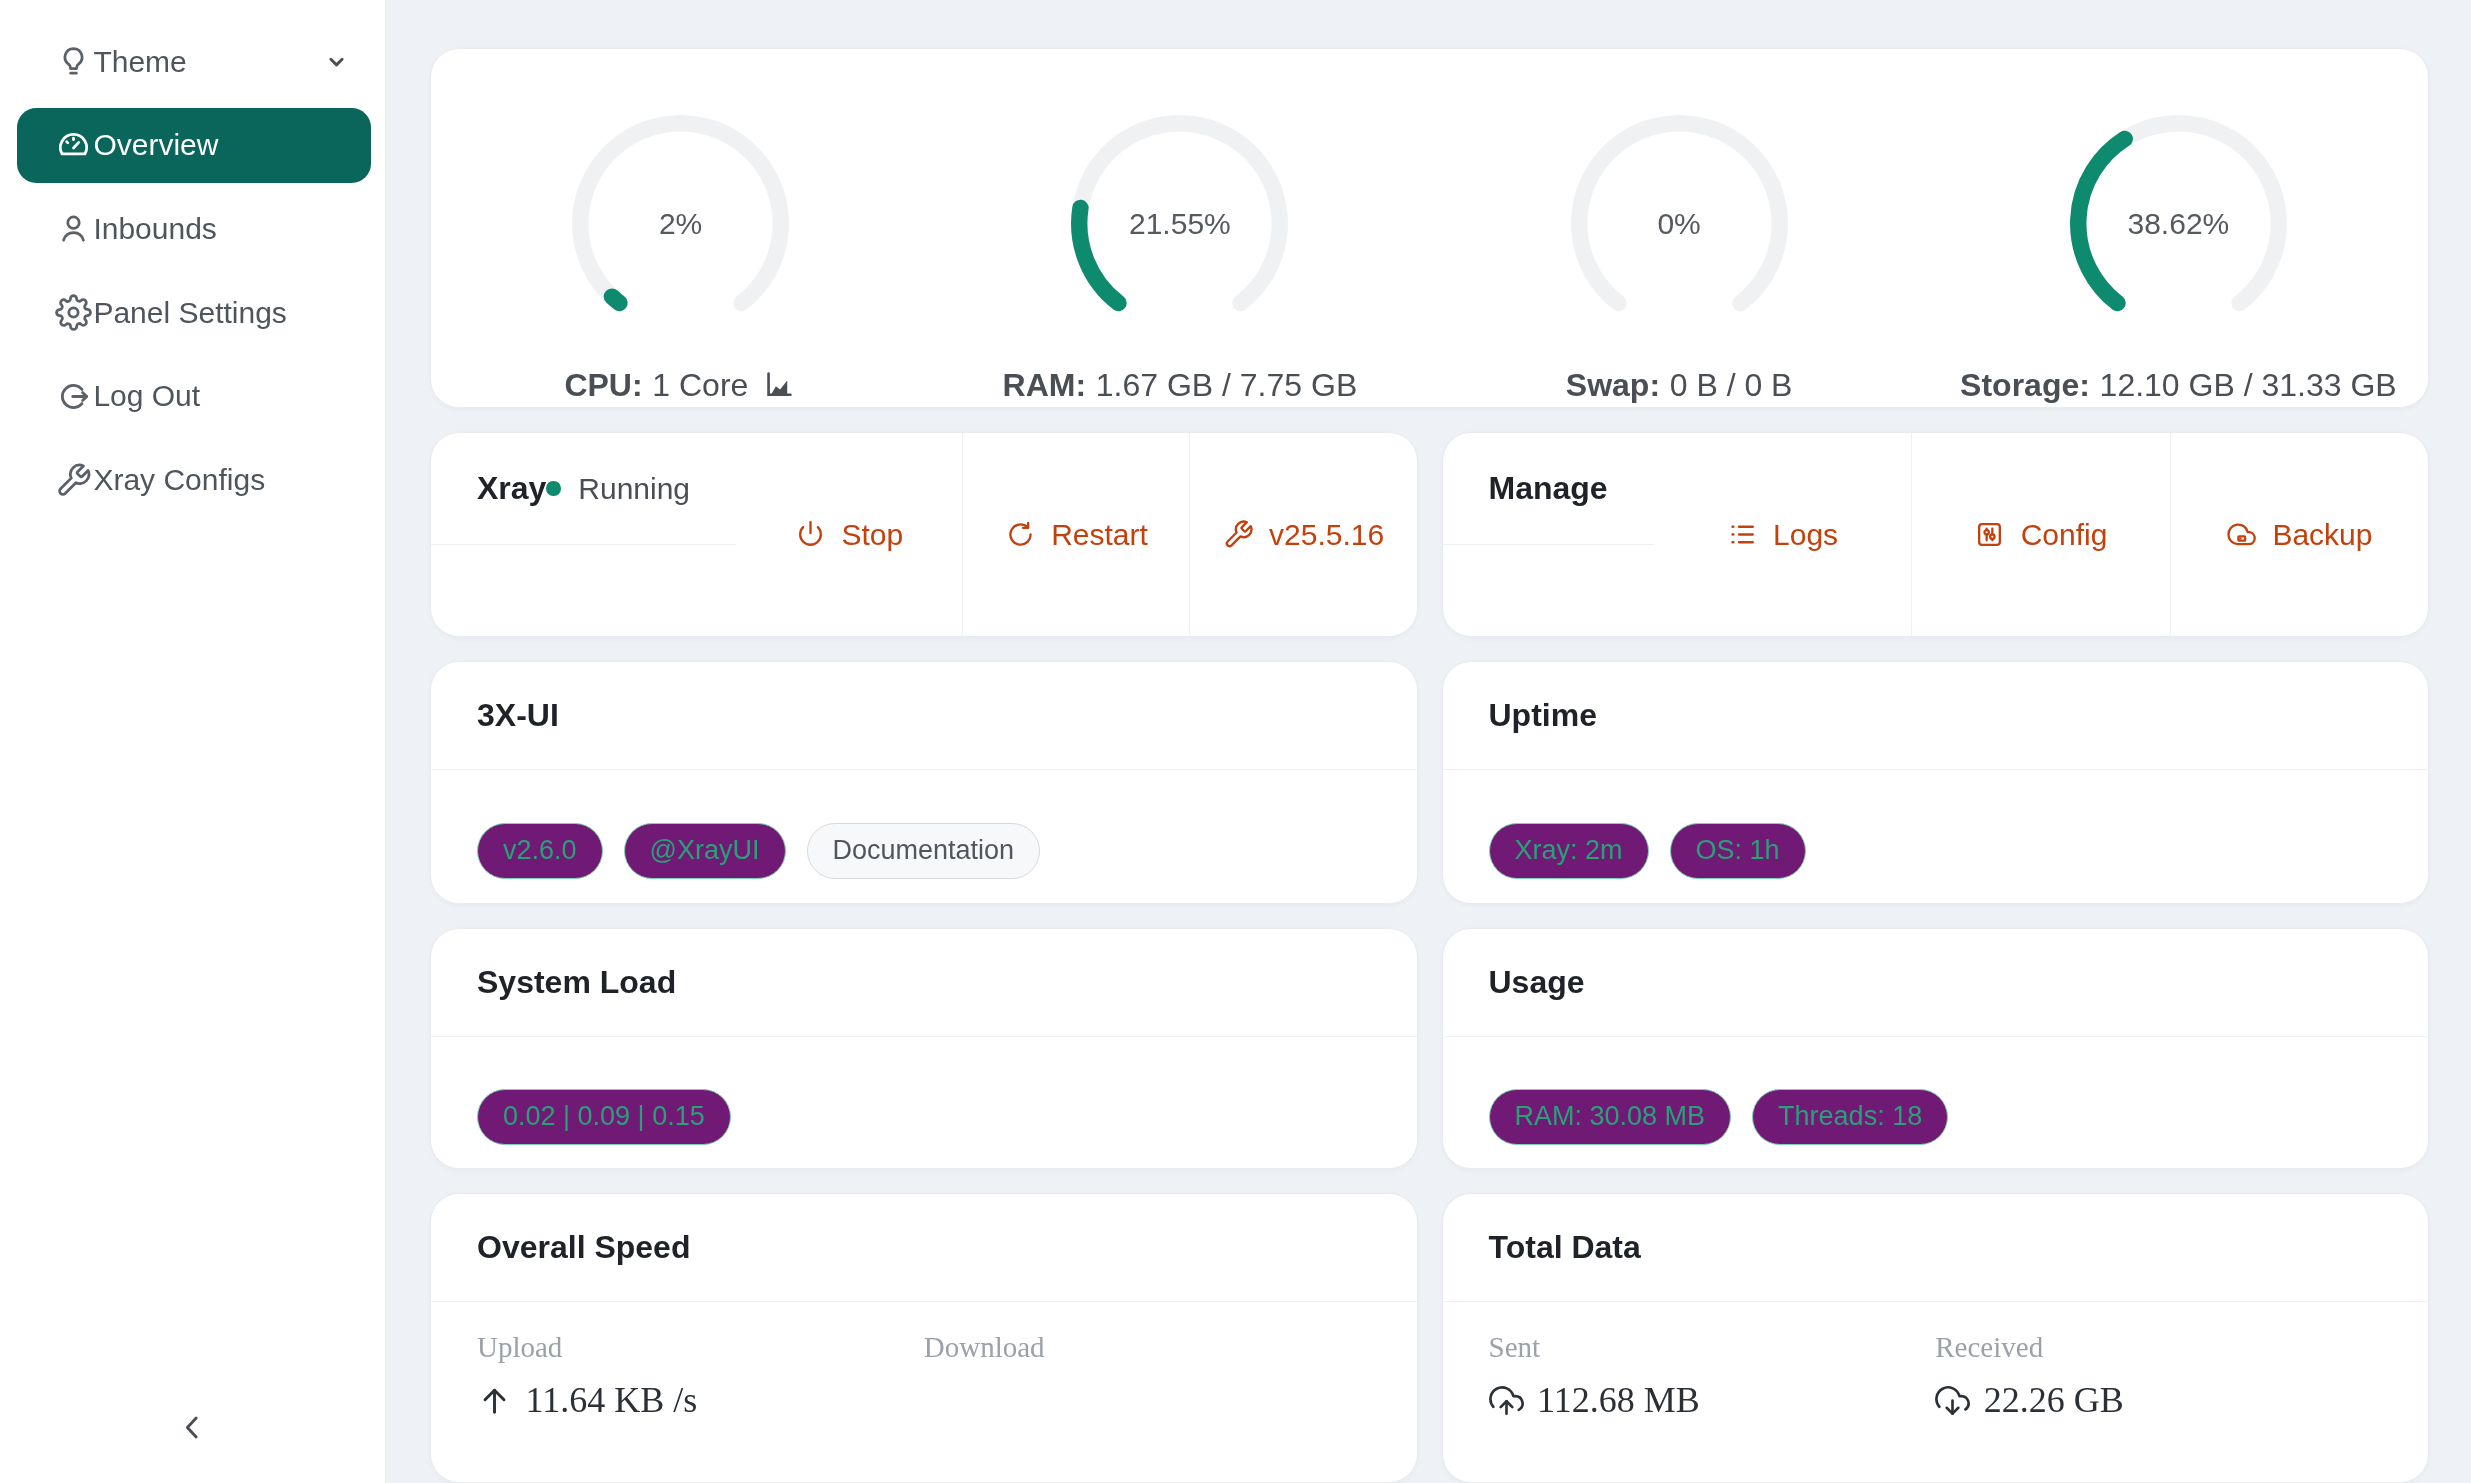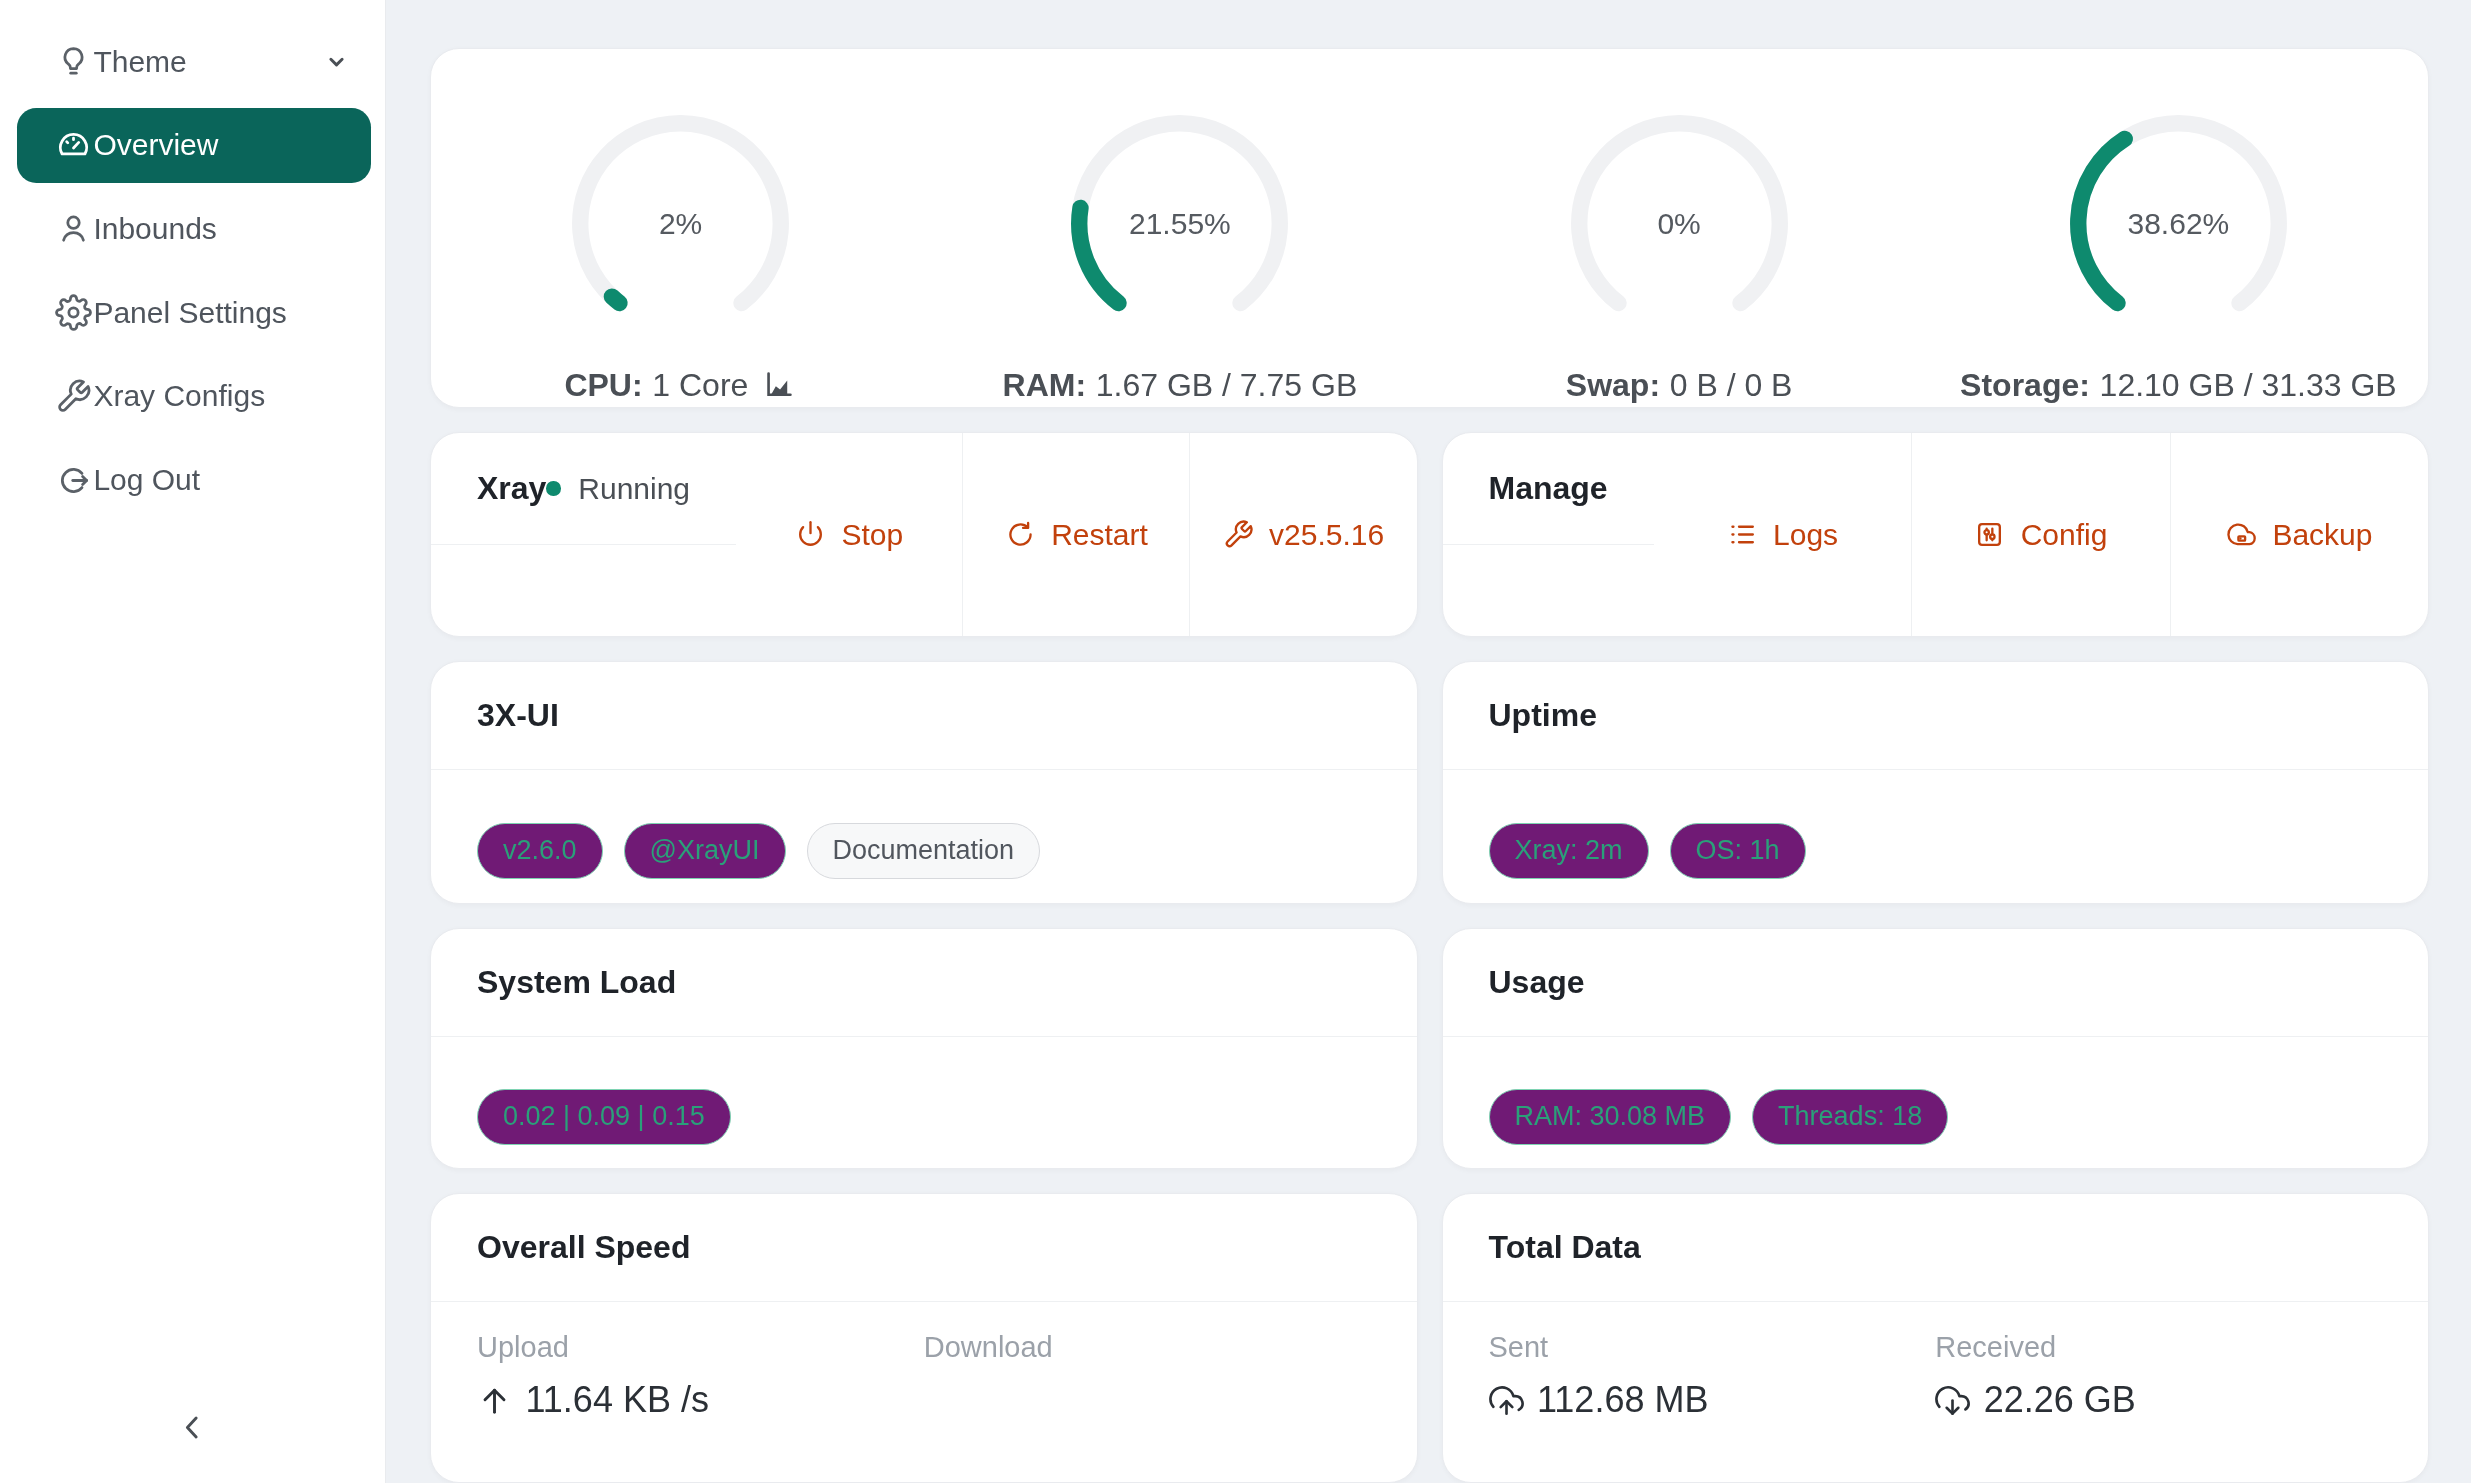--- a/index.html
+++ b/index.html
@@ -58,21 +58,21 @@
   .badges-card { height:243px; display:flex; flex-direction:column;gap:28px; }
   .badges-card.h250 { height:241px; }
   .badge-row { flex:1; display:flex; align-items:center; padding:0 46px; gap:21px; }
   .badge { display:inline-flex; align-items:center; height:56px; padding:0 25px; border-radius:28px;
            font-size:27px; border:1.9px solid; white-space:nowrap; }
   .badge.green { color:#2aa079; border-color:#7ed3b2; background:#701a75; }
   .badge.gray  { color:#51565e; border-color:#d7d9dd; background:#f7f8f9; cursor:pointer; }
   .badge.link { cursor:pointer; }
 
   .bottom-card { height:290px; display:flex; flex-direction:column; }
-  .stat-grid { flex:1; display:grid; grid-template-columns:1fr 1fr; padding:29px 46px 0 46px; }
+  .stat-grid { flex:1; display:grid; grid-template-columns:1fr 1fr; padding:29px 46px 0 46px;font-family:Liberation Serif, serif; }
   .stat-label { font-size:29px; color:#9ba1a9; }
   .stat-value { margin-top:15.4px; font-size:36px; font-weight:500; color:#2b3036; display:flex; align-items:center; gap:13.5px; }
   .stat-value .icon { width:35px; height:35px; color:#2b3036; }
 
   .icon { stroke:currentColor; fill:none; stroke-width:1.8; stroke-linecap:round; stroke-linejoin:round; display:block; }
   svg { display:block; }
 </style>
 </head>
 <body>
 
@@ -123,35 +123,35 @@
           <circle cx="12" cy="12" r="3"></circle>
           <path d="M19.4 15a1.65 1.65 0 0 0 .33 1.82l.06.06a2 2 0 0 1-2.83 2.83l-.06-.06a1.65 1.65 0 0 0-1.82-.33 1.65 1.65 0 0 0-1 1.51V21a2 2 0 0 1-4 0v-.09A1.65 1.65 0 0 0 9 19.4a1.65 1.65 0 0 0-1.82.33l-.06.06a2 2 0 0 1-2.83-2.83l.06-.06a1.65 1.65 0 0 0 .33-1.82 1.65 1.65 0 0 0-1.51-1H3a2 2 0 0 1 0-4h.09A1.65 1.65 0 0 0 4.6 9a1.65 1.65 0 0 0-.33-1.82l-.06-.06a2 2 0 0 1 2.83-2.83l.06.06a1.65 1.65 0 0 0 1.82.33H9a1.65 1.65 0 0 0 1-1.51V3a2 2 0 0 1 4 0v.09a1.65 1.65 0 0 0 1 1.51 1.65 1.65 0 0 0 1.82-.33l.06-.06a2 2 0 0 1 2.83 2.83l-.06.06a1.65 1.65 0 0 0-.33 1.82V9a1.65 1.65 0 0 0 1.51 1H21a2 2 0 0 1 0 4h-.09a1.65 1.65 0 0 0-1.51 1z"></path>
         </svg>
       </span>
       <span class="mi-label">Panel Settings</span>
     </div>
 
     <div class="menu-item">
       <span class="mi-icon">
         <svg class="icon" width="37" height="37" viewBox="0 0 24 24">
-          <path d="M14.7 6.3a1 1 0 0 0 0 1.4l1.6 1.6a1 1 0 0 0 1.4 0l3.77-3.77a6 6 0 0 1-7.94 7.94l-6.91 6.91a2.12 2.12 0 0 1-3-3l6.91-6.91a6 6 0 0 1 7.94-7.94l-3.76 3.76z"></path>
-        </svg>
-      </span>
-      <span class="mi-label">Xray Configs</span>
-    </div>
-
-    <div class="menu-item">
-      <span class="mi-icon">
-        <svg class="icon" width="37" height="37" viewBox="0 0 24 24">
           <path d="M17.5 7.4 A7.2 7.2 0 1 0 17.5 16.6"></path>
           <line x1="11.5" y1="12" x2="20.5" y2="12"></line>
           <polyline points="17.9 9.4 20.5 12 17.9 14.6"></polyline>
         </svg>
       </span>
       <span class="mi-label">Log Out</span>
+    </div>
+
+    <div class="menu-item">
+      <span class="mi-icon">
+        <svg class="icon" width="37" height="37" viewBox="0 0 24 24">
+          <path d="M14.7 6.3a1 1 0 0 0 0 1.4l1.6 1.6a1 1 0 0 0 1.4 0l3.77-3.77a6 6 0 0 1-7.94 7.94l-6.91 6.91a2.12 2.12 0 0 1-3-3l6.91-6.91a6 6 0 0 1 7.94-7.94l-3.76 3.76z"></path>
+        </svg>
+      </span>
+      <span class="mi-label">Xray Configs</span>
     </div>
 
     <div class="collapse-btn">
       <svg class="icon" width="35" height="35" viewBox="0 0 24 24" style="stroke-width:2">
         <polyline points="14.5 5.5 8.5 12 14.5 18.5"></polyline>
       </svg>
     </div>
   </div>
 
   <div class="content">

